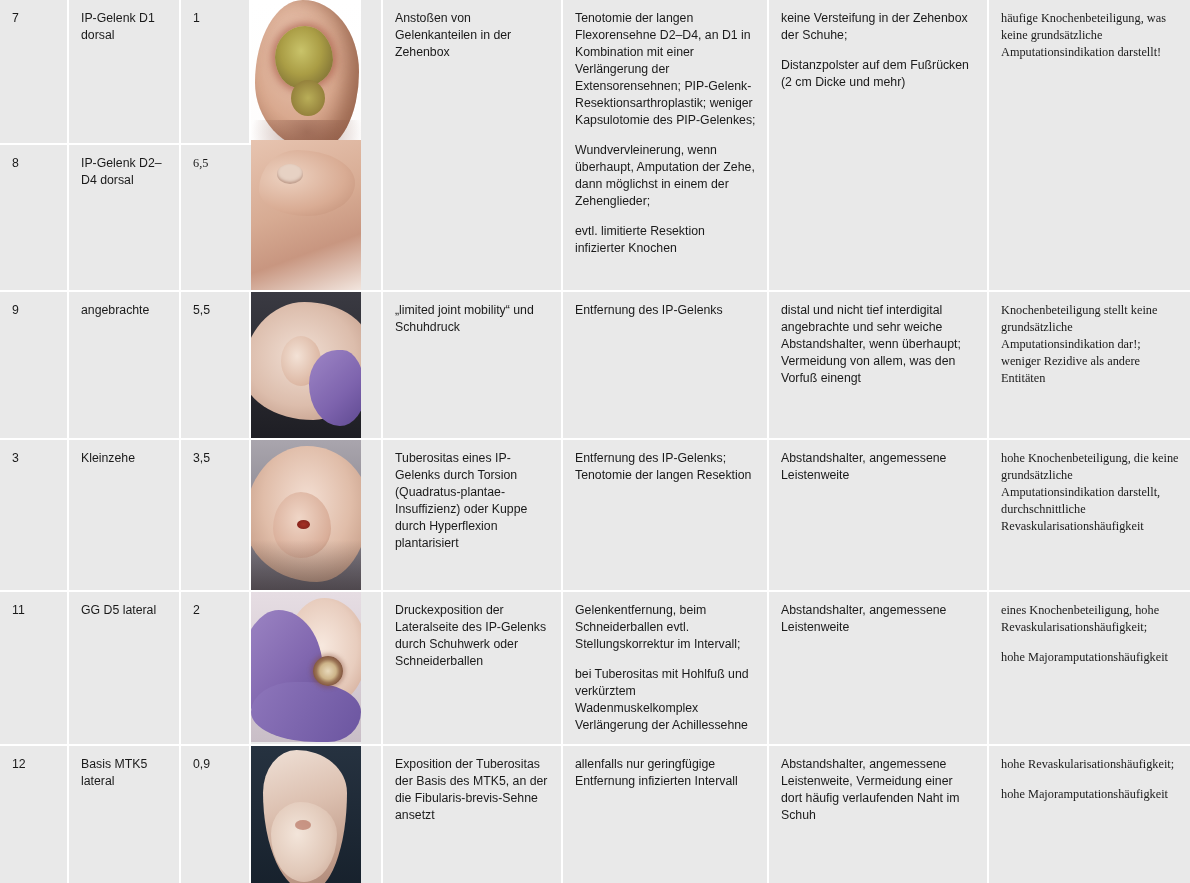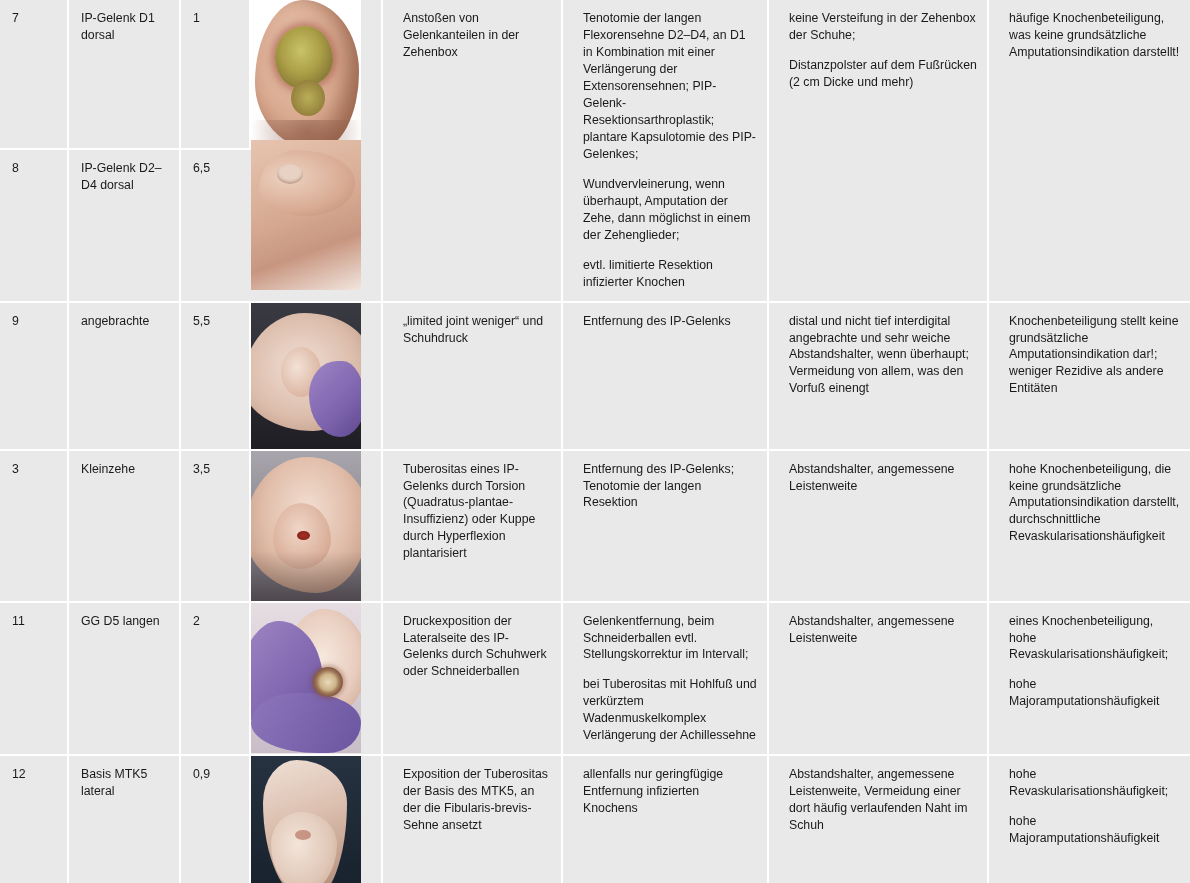--- a/index.html
+++ b/index.html
@@ -24,20 +24,21 @@
     border-bottom: 2px solid #ffffff;
     border-right: 2px solid #ffffff;
     vertical-align: top;
     padding: 10px 10px 10px 12px;
     font-size: 12.3px;
     line-height: 1.38;
     color: #1a1a1a;
   }
   table.data-table td:last-child {
     border-right: none;
+    font-family: Liberation Serif, serif;
   }
   col.c-num    { width: 68px; }
   col.c-name   { width: 112px; }
   col.c-val    { width: 70px; }
   col.c-img    { width: 132px; }
   col.c-d1     { width: 180px; }
   col.c-d2     { width: 206px; }
   col.c-d3     { width: 220px; }
   col.c-d4     { width: 202px; }
 
@@ -53,21 +54,21 @@
     width: 110px;
     display: block;
     position: relative;
     overflow: hidden;
     background: #cbb3a6;
   }
   .photo .layer {
     position: absolute;
     left: 0; top: 0; right: 0; bottom: 0;
   }
-  .para { margin: 0 0 13px 8px; }
+  .para { margin: 0 0 13px 0; }
   .para:last-child { margin-bottom: 0; }
 
   
   .ph7 { height: 290px; background: #ffffff; }
   .ph7 .bg {
     background: linear-gradient(180deg,#ffffff 0%,#fdfbfa 100%);
   }
   .ph7 .toe {
     position:absolute; left:4px; top:0px; width:104px; height:150px;
     background: radial-gradient(ellipse at 40% 35%, #e9c7b4 0%, #d9a98f 48%, #b77f64 85%);
@@ -219,21 +220,21 @@
         <div class="shadow"></div>
         <div class="foot"></div>
         <div class="toes2"></div>
         <div class="nail"></div>
       </div>
     </td>
     <td rowspan="2">
       <p class="para">Anstoßen von Gelenkanteilen in der Zehenbox</p>
     </td>
     <td rowspan="2">
-      <p class="para">Tenotomie der langen Flexorensehne D2–D4, an D1 in Kombination mit einer Verlängerung der Extensorensehnen; PIP-Gelenk-Resektionsarthroplastik; plantare Kapsulotomie des PIP-Gelenkes;</p>
+      <p class="para">Tenotomie der langen Flexorensehne D2–D4, an D1 in Kombination mit einer Verlängerung der Extensorensehnen; PIP-Gelenk-Resektionsarthroplastik; weniger Kapsulotomie des PIP-Gelenkes;</p>
       <p class="para">Wundvervleinerung, wenn überhaupt, Amputation der Zehe, dann möglichst in einem der Zehenglieder;</p>
       <p class="para">evtl. limitierte Resektion infizierter Knochen</p>
     </td>
     <td rowspan="2">
       <p class="para">keine Versteifung in der Zehenbox der Schuhe;</p>
       <p class="para">Distanzpolster auf dem Fußrücken (2 cm Dicke und mehr)</p>
     </td>
     <td rowspan="2">
       <p class="para">häufige Knochenbeteiligung, was keine grundsätzliche Amputationsindikation darstellt!</p>
     </td>
@@ -251,21 +252,21 @@
     <td class="cell-val">5,5</td>
     <td class="img-cell">
       <div class="photo ph9">
         <div class="layer bg"></div>
         <div class="foot"></div>
         <div class="toe"></div>
         <div class="glove"></div>
       </div>
     </td>
     <td>
-      <p class="para">„limited joint weniger“ und Schuhdruck</p>
+      <p class="para">„limited joint mobility“ und Schuhdruck</p>
     </td>
     <td>
       <p class="para">Entfernung des IP-Gelenks</p>
     </td>
     <td>
       <p class="para">distal und nicht tief interdigital angebrachte und sehr weiche Abstandshalter, wenn überhaupt; Vermeidung von allem, was den Vorfuß einengt</p>
     </td>
     <td>
       <p class="para">Knochenbeteiligung stellt keine grundsätzliche Amputationsindikation dar!; weniger Rezidive als andere Entitäten</p>
     </td>
@@ -293,21 +294,21 @@
     <td>
       <p class="para">Abstandshalter, angemessene Leistenweite</p>
     </td>
     <td>
       <p class="para">hohe Knochenbeteiligung, die keine grundsätzliche Amputationsindikation darstellt, durchschnittliche Revaskularisationshäufigkeit</p>
     </td>
   </tr>
 
   <tr>
     <td class="cell-num">11</td>
-    <td>GG D5 langen</td>
+    <td>GG D5 lateral</td>
     <td class="cell-val">2</td>
     <td class="img-cell">
       <div class="photo ph11">
         <div class="layer bg"></div>
         <div class="foot"></div>
         <div class="glove"></div>
         <div class="glove2"></div>
         <div class="ring"></div>
       </div>
     </td>
@@ -336,21 +337,21 @@
         <div class="layer bg"></div>
         <div class="foot"></div>
         <div class="sole"></div>
         <div class="mark"></div>
       </div>
     </td>
     <td>
       <p class="para">Exposition der Tuberositas der Basis des MTK5, an der die Fibularis-brevis-Sehne ansetzt</p>
     </td>
     <td>
-      <p class="para">allenfalls nur geringfügige Entfernung infizierten Knochens</p>
+      <p class="para">allenfalls nur geringfügige Entfernung infizierten Intervall</p>
     </td>
     <td>
       <p class="para">Abstandshalter, angemessene Leistenweite, Vermeidung einer dort häufig verlaufenden Naht im Schuh</p>
     </td>
     <td>
       <p class="para">hohe Revaskularisationshäufigkeit;</p>
       <p class="para">hohe Majoramputationshäufigkeit</p>
     </td>
   </tr>
 

